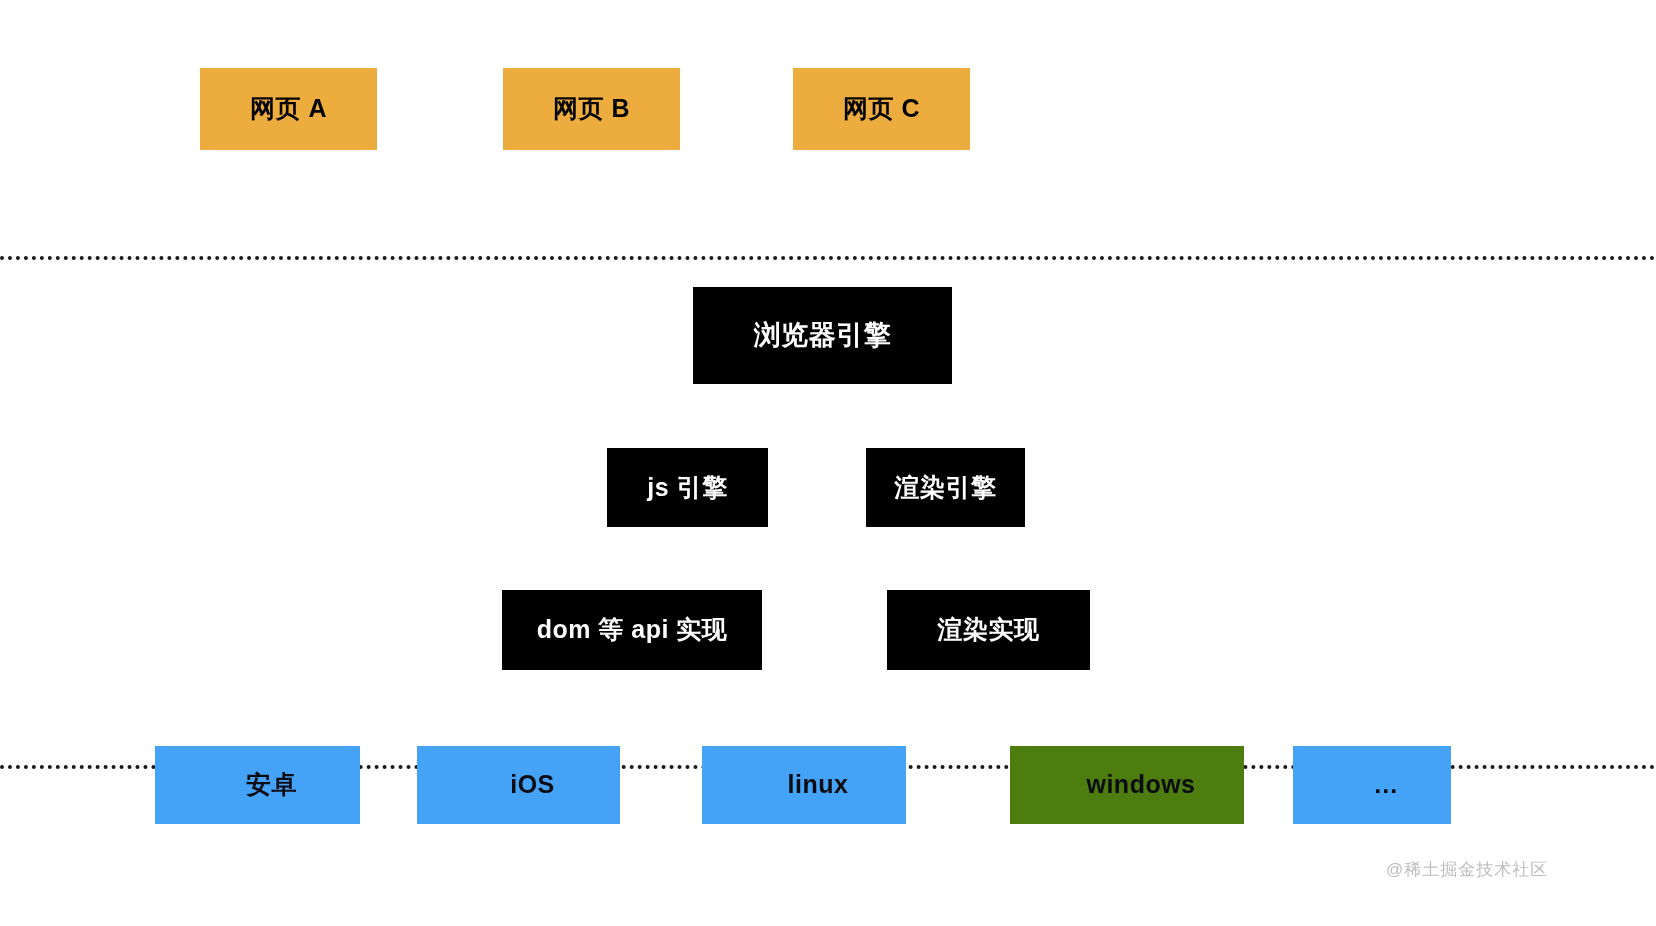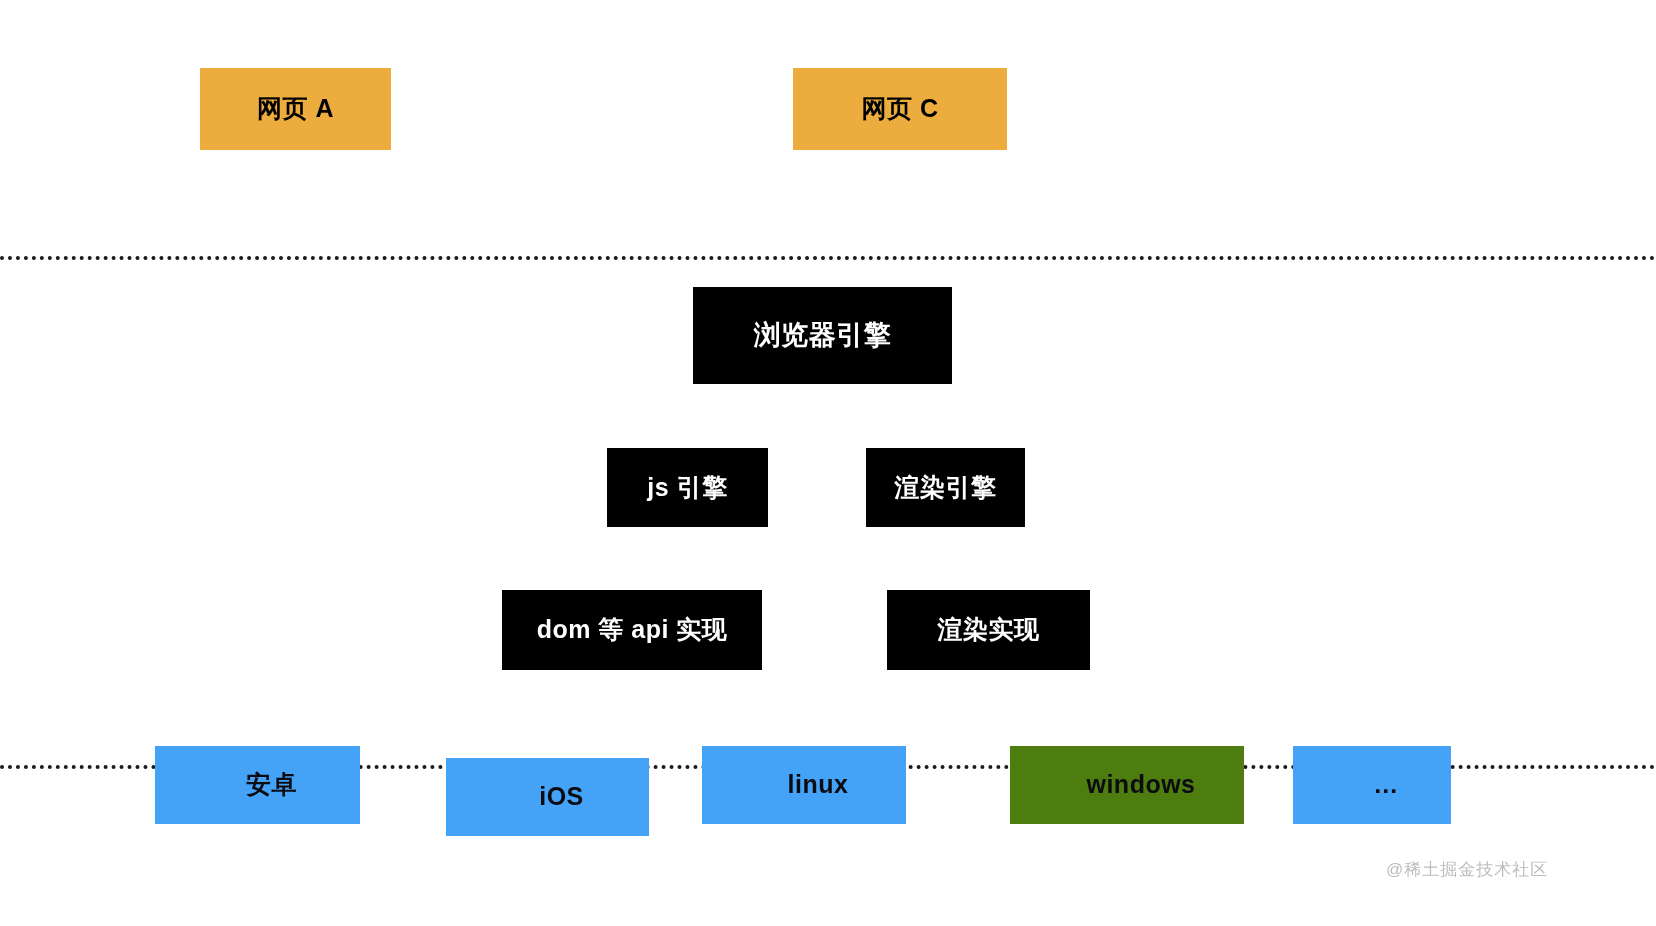--- a/index.html
+++ b/index.html
@@ -65,24 +65,27 @@
     font-weight: 400;
     letter-spacing: 1px;
     white-space: nowrap;
   }
 </style>
 </head>
 <body>
 
 <div id="canvas" style="background: rgb(255, 255, 255);">
 
-  <div class="box box-page" style="left: 200px; top: 68px; width: 191px; height: 82px; background: rgb(237, 173, 62);">
+  <div class="box box-page" style="left: 200px; top: 68px; width: 177px; height: 82px; background: rgb(237, 173, 62);">
     <span>网页 A</span>
   </div>
-  <div class="box box-page" style="left: 793px; top: 68px; width: 214px; height: 82px; background: rgb(237, 173, 62);">
+  <div class="box box-page" style="left: 503px; top: 68px; width: 177px; height: 82px; background: rgb(237, 173, 62);">
+    <span>网页 B</span>
+  </div>
+  <div class="box box-page" style="left: 793px; top: 68px; width: 177px; height: 82px; background: rgb(237, 173, 62);">
     <span>网页 C</span>
   </div>
 
   <div class="divider" style="top: 256px; border-top-color: rgb(26, 26, 26);"></div>
 
   <div class="box box-engine lvl1" style="left: 693px; top: 287px; width: 259px; height: 97px; background: rgb(0, 0, 0); color: rgb(255, 255, 255);">
     <span>浏览器引擎</span>
   </div>
 
   <div class="box box-engine lvl2" style="left: 866px; top: 448px; width: 159px; height: 79px; background: rgb(0, 0, 0); color: rgb(255, 255, 255);">
@@ -97,21 +100,21 @@
   </div>
   <div class="box box-engine lvl3" style="left: 887px; top: 590px; width: 203px; height: 80px; background: rgb(0, 0, 0); color: rgb(255, 255, 255);">
     <span>渲染实现</span>
   </div>
 
   <div class="divider" style="top: 765px; border-top-color: rgb(26, 26, 26);"></div>
 
   <div class="box box-os" style="left: 155px; top: 746px; width: 205px; height: 78px; background: rgb(68, 162, 247);">
     <span>安卓</span>
   </div>
-  <div class="box box-os" style="left: 446px; top: 746px; width: 203px; height: 78px; background: rgb(68, 162, 247); margin-top: 12px;">
+  <div class="box box-os" style="left: 417px; top: 746px; width: 203px; height: 78px; background: rgb(68, 162, 247);">
     <span>iOS</span>
   </div>
   <div class="box box-os" style="left: 702px; top: 746px; width: 204px; height: 78px; background: rgb(68, 162, 247); text-align: right;">
     <span>linux</span>
   </div>
   <div class="box box-os" style="left: 1010px; top: 746px; width: 234px; height: 78px; background: #4d7c0f;">
     <span>windows</span>
   </div>
   <div class="box box-os" style="left: 1293px; top: 746px; width: 158px; height: 78px; background: rgb(68, 162, 247);">
     <span>…</span>

